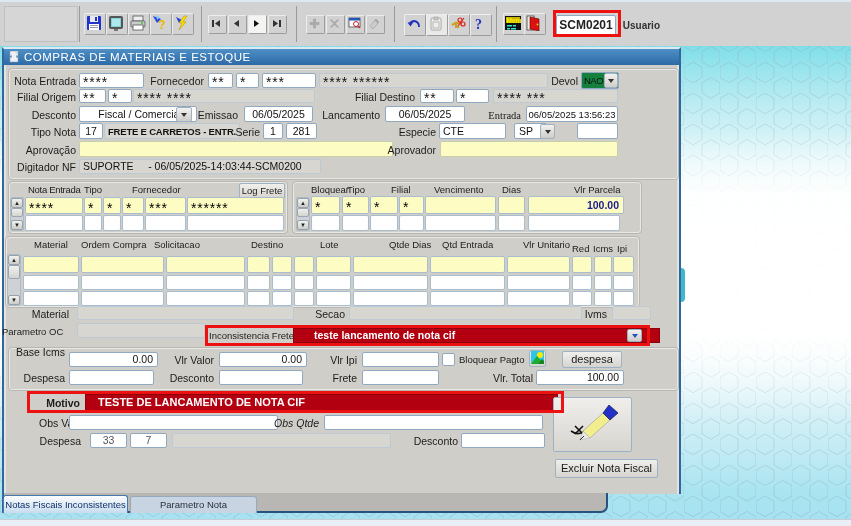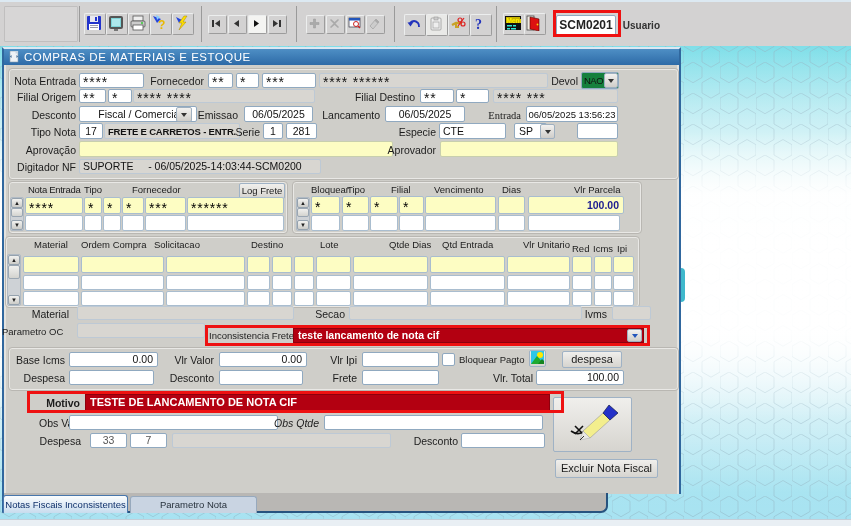--- a/index.html
+++ b/index.html
@@ -373,27 +373,27 @@
 <div class="lbl" style="left:9px;top:308px;width:60px;">Material</div>
 <div class="in ro" style="left:77px;top:306px;width:215px;height:12px;"></div>
 <div class="lbl" style="left:285px;top:308px;width:60px;">Secao</div>
 <div class="in ro" style="left:349px;top:306px;width:231px;height:12px;"></div>
 <div class="lbl" style="left:567px;top:308px;width:40px;">Ivms</div>
 <div class="in ro" style="left:612px;top:306px;width:37px;height:12px;"></div>
 
 <div class="lbl" style="left:2px;top:325px;width:55px;font-size:9.5px;">Parametro OC</div>
 <div class="in ro" style="left:77px;top:323px;width:126px;height:13px;"></div>
 <div class="lbl" style="left:209px;top:329px;width:84px;text-align:left;font-size:9.5px;">Inconsistencia Frete</div>
-<div class="redfld" style="left:293px;top:328px;width:345px;height:13px;line-height:13px;padding-left:4px;font-size:10.5px;">teste lancamento de nota cif</div>
+<div class="redfld" style="left:293px;top:328px;width:345px;height:13px;line-height:13px;padding-left:20px;font-size:10.5px;">teste lancamento de nota cif</div>
 <div class="cbtn" style="left:627px;top:329px;width:13px;height:11px;">
     <span class="darr" style="border-top-color:#2255bb;"></span>
   </div>
 
 <div class="groove" style="left:8px;top:347px;width:669px;height:42px;"></div>
-<div class="lbl" style="left:0px;top:354px;width:65px;">Base Icms</div>
+<div class="lbl" style="left:0px;top:346px;width:65px;">Base Icms</div>
 <div class="in" style="left:69px;top:352px;width:83px;height:13px;line-height:13px;text-align:right;padding-right:4px;">0.00</div>
 <div class="lbl" style="left:149px;top:354px;width:65px;">Vlr Valor</div>
 <div class="in" style="left:219px;top:352px;width:82px;height:13px;line-height:13px;text-align:right;padding-right:4px;">0.00</div>
 <div class="lbl" style="left:292px;top:354px;width:65px;">Vlr Ipi</div>
 <div class="in" style="left:362px;top:352px;width:75px;height:13px;"></div>
 <div class="ck" style="left:442px;top:353px;"></div>
 <div class="hdr" style="left:459px;top:354px;">Bloquear Pagto</div>
 <div class="btn" style="left:529px;top:350px;width:15px;height:15px;"><svg width="13" height="13">
       <rect x="0" y="0" width="13" height="13" fill="#2ec6e8"></rect>
       <circle cx="9" cy="4" r="3" fill="#ffe800"></circle>
@@ -404,21 +404,21 @@
 <div class="lbl" style="left:0px;top:372px;width:65px;">Despesa</div>
 <div class="in" style="left:69px;top:370px;width:83px;height:13px;"></div>
 <div class="lbl" style="left:149px;top:372px;width:65px;">Desconto</div>
 <div class="in" style="left:219px;top:370px;width:82px;height:13px;"></div>
 <div class="lbl" style="left:292px;top:372px;width:65px;">Frete</div>
 <div class="in" style="left:362px;top:370px;width:75px;height:13px;"></div>
 <div class="lbl" style="left:473px;top:372px;width:60px;">Vlr. Total</div>
 <div class="in" style="left:536px;top:370px;width:82px;height:13px;line-height:13px;text-align:right;padding-right:4px;">100.00</div>
 
 <div class="lbl" style="left:30px;top:397px;width:50px;font-weight:700;">Motivo</div>
-<div class="redfld" style="left:85px;top:394px;width:459px;height:15px;line-height:15px;padding-left:4px;">TESTE DE LANCAMENTO DE NOTA CIF</div>
+<div class="redfld" style="left:85px;top:394px;width:459px;height:15px;line-height:15px;padding-left:12px;">TESTE DE LANCAMENTO DE NOTA CIF</div>
 <div class="lbl" style="left:5px;top:417px;width:60px;padding-left:20px;">Obs Valor</div>
 <div class="in" style="left:69px;top:415px;width:207px;height:13px;"></div>
 <div class="lbl" style="left:259px;top:417px;width:60px;font-style:italic;">Obs Qtde</div>
 <div class="in" style="left:324px;top:415px;width:217px;height:13px;"></div>
 <div class="lbl" style="left:21px;top:435px;width:60px;">Despesa</div>
 <div class="in" style="left:90px;top:433px;width:35px;height:13px;line-height:13px;text-align:center;color:#555;">33</div>
 <div class="in" style="left:130px;top:433px;width:35px;height:13px;line-height:13px;text-align:center;color:#555;">7</div>
 <div class="in ro" style="left:172px;top:433px;width:217px;height:13px;"></div>
 <div class="lbl" style="left:398px;top:435px;width:60px;">Desconto</div>
 <div class="in" style="left:461px;top:433px;width:82px;height:13px;"></div>

